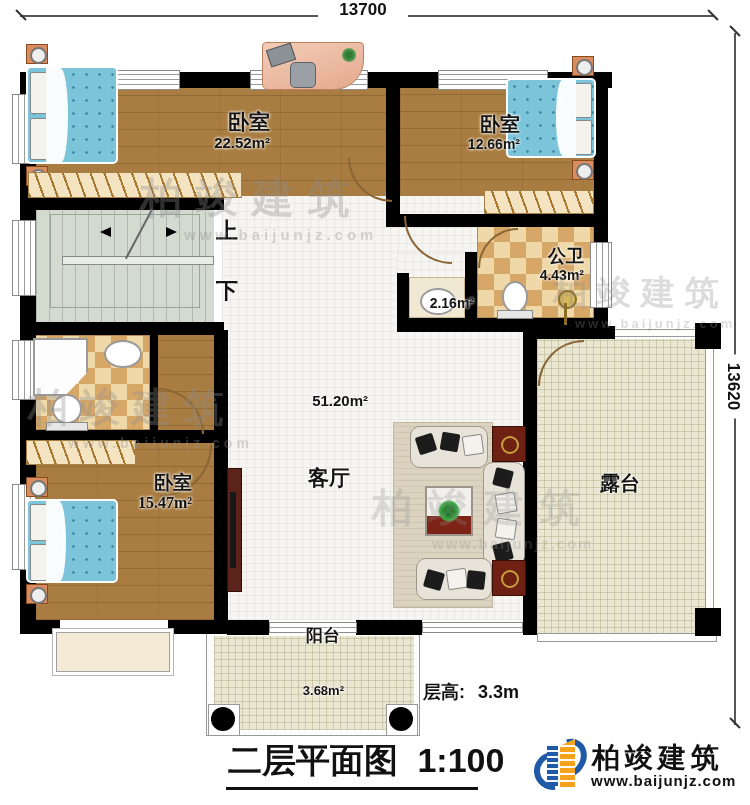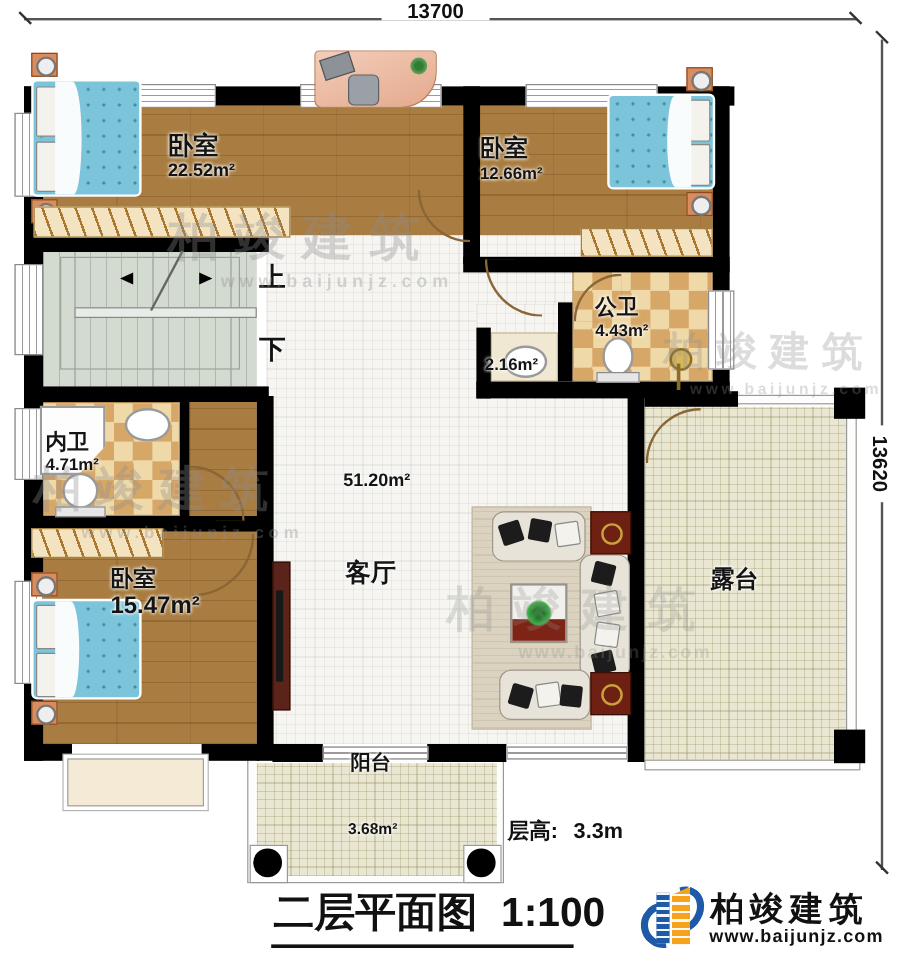--- a/index.html
+++ b/index.html
@@ -16,21 +16,21 @@
   .tile{position:absolute;background:#f6f5f2;
         background-image:repeating-linear-gradient(0deg,rgba(0,0,0,.05) 0 1px,transparent 1px 8px),
         repeating-linear-gradient(90deg,rgba(0,0,0,.05) 0 1px,transparent 1px 8px);}
   .ground{position:absolute;background:#e9e7d2;
         background-image:repeating-linear-gradient(0deg,rgba(140,130,80,.28) 0 1px,transparent 1px 7px),
         repeating-linear-gradient(90deg,rgba(140,130,80,.28) 0 1px,transparent 1px 7px);}
   .stairbg{position:absolute;background:#d3dad0;
         background-image:repeating-linear-gradient(90deg,rgba(0,0,0,.16) 0 1px,transparent 1px 13px);}
   .hatch{position:absolute;background:#f3e3c0;border:1px solid #a58044;box-sizing:border-box;
         background-image:repeating-linear-gradient(70deg,#a9772e 0 2px,transparent 2px 13px);}
-  .lbl{position:absolute;font-weight:bold;color:#141414;text-align:left;white-space:nowrap;
+  .lbl{position:absolute;font-weight:bold;color:#141414;text-align:right;white-space:nowrap;
        text-shadow:0 0 3px #fff,0 0 3px #fff;line-height:1.15;}
   .arc{position:absolute;box-sizing:border-box;}
   .arcTL{border-top:2px solid #8a6636;border-left:2px solid #8a6636;border-radius:100% 0 0 0;}
   .arcTR{border-top:2px solid #8a6636;border-right:2px solid #8a6636;border-radius:0 100% 0 0;}
   .arcBL{border-bottom:2px solid #8a6636;border-left:2px solid #8a6636;border-radius:0 0 0 100%;}
   .arcBR{border-bottom:2px solid #8a6636;border-right:2px solid #8a6636;border-radius:0 0 100% 0;}
   .wm{position:absolute;color:#8e8e8e;font-weight:bold;white-space:nowrap;opacity:.34;}
   .wm .big{display:block;}
   .bedmat{position:absolute;background:#7cc4da;border:2px solid #fff;border-radius:5px;box-sizing:border-box;
         background-image:radial-gradient(circle,#3f8ca6 1px,transparent 1.6px);background-size:13px 13px;}
@@ -194,25 +194,21 @@
   <div class="lbl" style="left:140px;top:110px;width:130px;">
     <div style="font-size:21px;">卧室</div>
     <div style="font-size:15px;">22.52m²</div>
   </div>
   <div class="lbl" style="left:400px;top:113px;width:120px;">
     <div style="font-size:20px;">卧室</div>
     <div style="font-size:14px;">12.66m²</div>
   </div>
   <div class="lbl" style="left:92px;top:472px;width:100px;">
     <div style="font-size:19px;">卧室</div>
-    <div style="font-size:20px;">15.47m²</div>
-  </div>
-  <div class="lbl" style="left:38px;top:358px;width:92px;">
-    <div style="font-size:18px;">内卫</div>
-    <div style="font-size:14px;">4.71m²</div>
+    <div style="font-size:16px;font-family:Liberation Serif, serif;">15.47m²</div>
   </div>
   <div class="lbl" style="left:496px;top:246px;width:88px;">
     <div style="font-size:18px;">公卫</div>
     <div style="font-size:14px;">4.43m²</div>
   </div>
   <div class="lbl" style="left:404px;top:260px;width:70px;font-size:14px;margin-top:35px;">2.16m²</div>
   <div class="lbl" style="left:286px;top:392px;width:82px;font-size:15px;">51.20m²</div>
   <div class="lbl" style="left:288px;top:466px;width:62px;font-size:21px;">客厅</div>
   <div class="lbl" style="left:592px;top:472px;width:48px;font-size:20px;">露台</div>
   <div class="lbl" style="left:292px;top:626px;width:48px;font-size:17px;">阳台</div>

